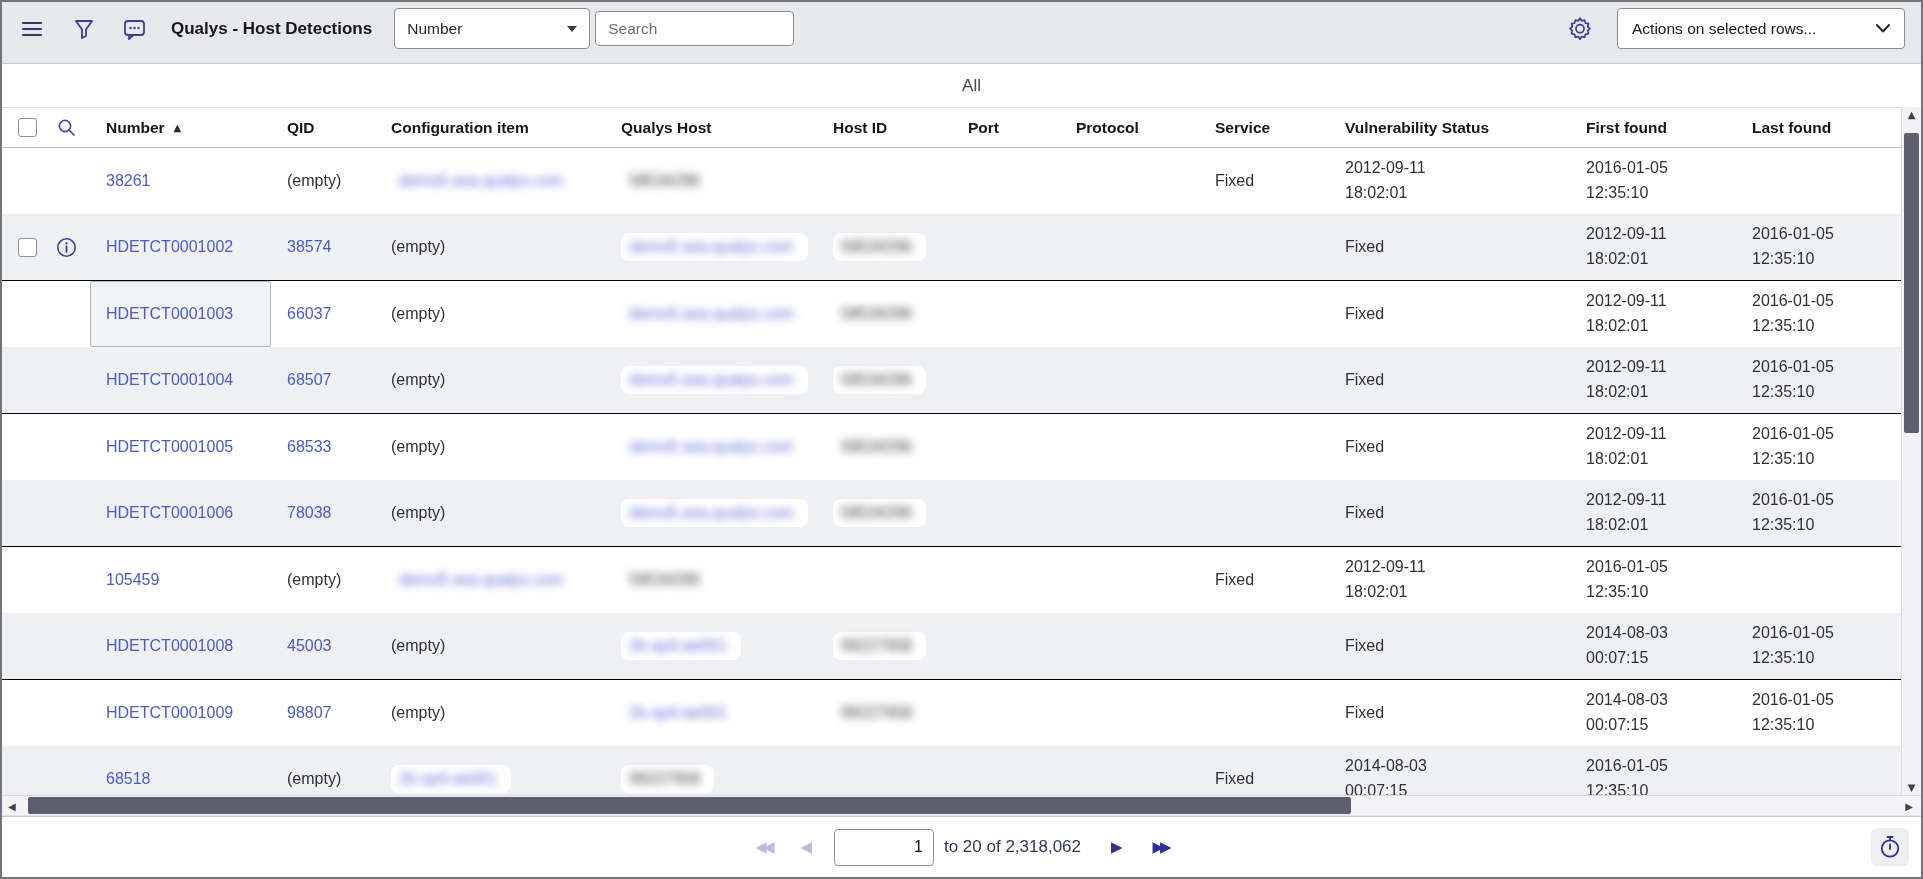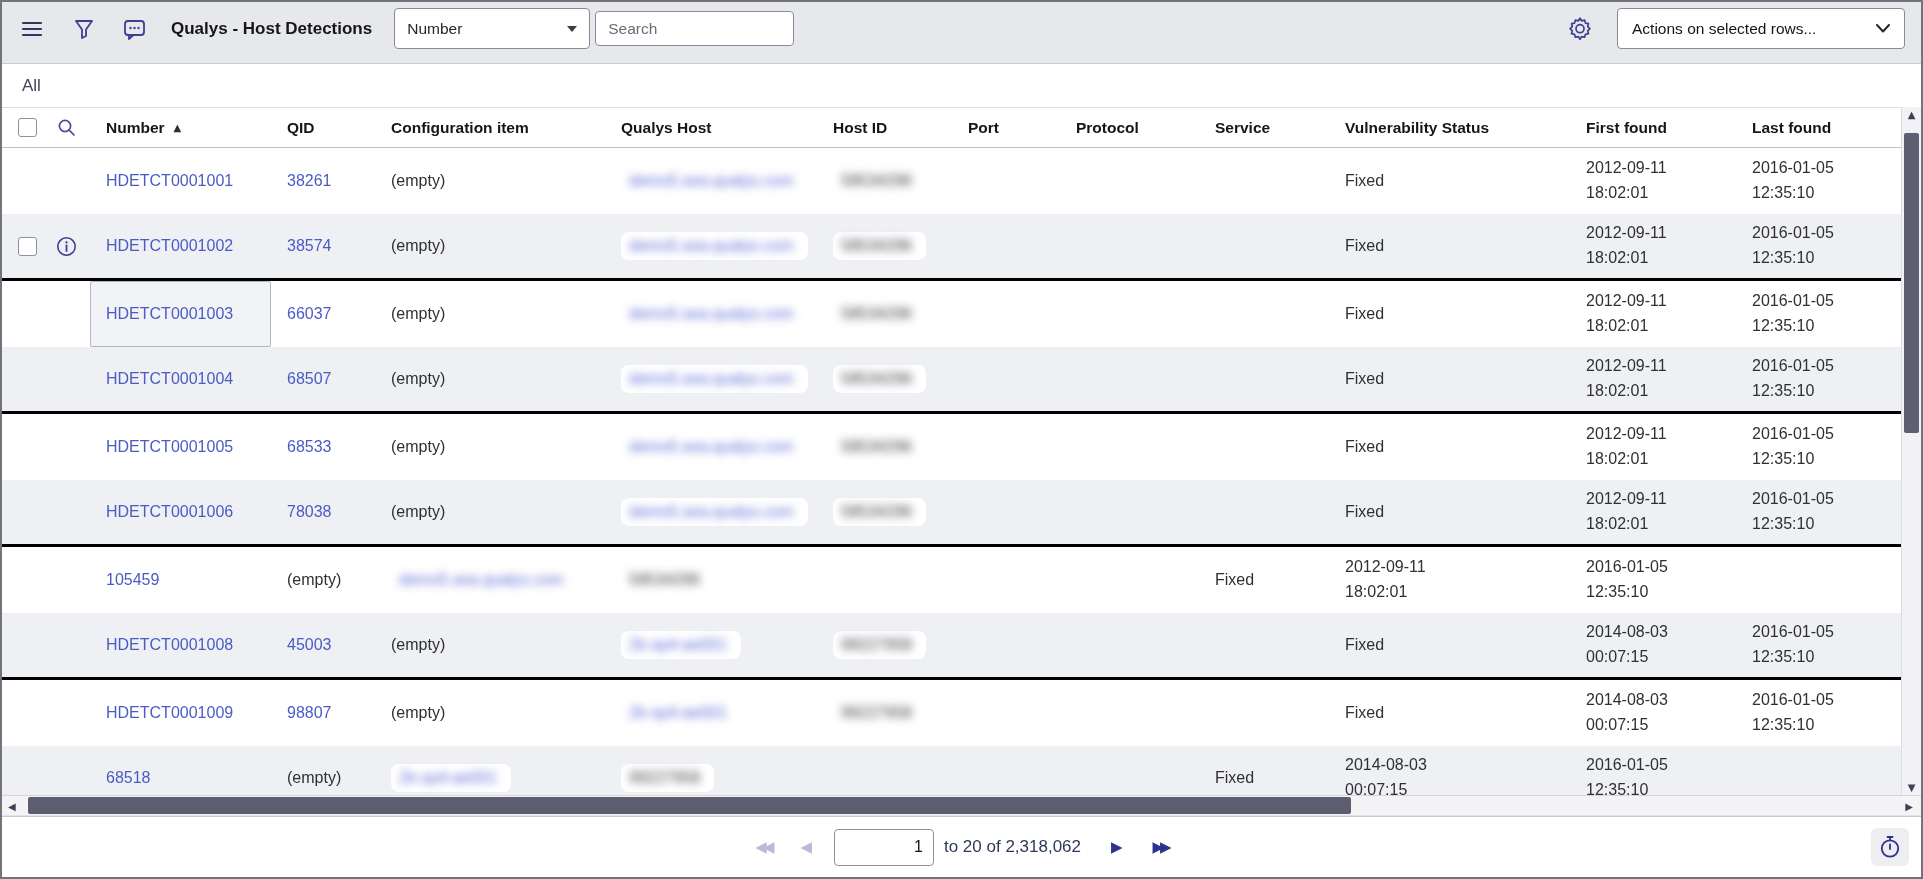--- a/index.html
+++ b/index.html
@@ -53,21 +53,21 @@
   .actions-select {
     width: 288px; height: 41px; background: #fff;
     border: 1px solid #898a99; border-radius: 4px;
     display: flex; align-items: center; justify-content: space-between;
     padding: 0 14px; font-size: 15.5px; color: #16161a; cursor: pointer; gap: 36px;
   }
 
   
   .breadcrumb-row {
     height: 43px; flex: 0 0 43px; background: #fff;
-    display: flex; align-items: center; padding-left: 20px;
+    display: flex; align-items: center; padding-left: 20px; justify-content: center;
   }
   .breadcrumb { font-size: 17px; color: #3f4757; cursor: pointer; }
 
   
   .content-wrap { display: flex; flex: 0 0 688px; height: 688px; }
   .table-area { width: 1899px; }
   .grid-cols {
     display: grid;
     grid-template-columns: 40px 48px 181px 104px 230px 212px 135px 108px 139px 130px 241px 166px 165px;
   }
@@ -81,21 +81,21 @@
   .th { padding-left: 16px; white-space: nowrap; overflow: hidden; display: flex; align-items: center; cursor: pointer; }
   .th-check { padding-left: 16px; }
   .th-search { justify-content: center; padding-left: 0; }
   .sort-arrow { font-family: "DejaVu Sans", sans-serif; font-size: 10px; color: #2c2c31; margin-left: 9px; }
 
   .rows-viewport { height: 647px; overflow: hidden; }
   .trow {
     height: 66.5px; background: #fff; align-items: center;
     border-bottom: 1px solid #eeeff2; cursor: pointer;
   }
-  .trow.alt { background: #eef0f3; border-bottom: 3px solid #000000; text-align: right; }
+  .trow.alt { background: #eef0f3; border-bottom: 1px solid #000000; text-align: right; }
   .cell {
     padding-left: 16px; font-size: 16px; color: #2f2f35;
     white-space: nowrap; overflow: hidden;
     display: flex; align-items: center; height: 100%;
   }
   .cell-check { padding-left: 16px; }
   .cell-info { justify-content: center; padding-left: 0; }
   .trow .checkbox, .trow .info-icon { visibility: hidden; }
   .trow.show-controls .checkbox, .trow.show-controls .info-icon { visibility: visible; }
   .trow.focused .cell-number {
@@ -250,23 +250,20 @@
     <div class="cell cell-check">
               <span class="checkbox"></span>
             </div>
     <div class="cell cell-info">
       <svg class="info-icon" width="21" height="21" viewBox="0 0 21 21">
                 <circle cx="10.5" cy="10.5" r="8.7" fill="none" stroke="#3d3f91" stroke-width="1.6"></circle>
                 <circle cx="10.5" cy="6.4" r="1.15" fill="#3d3f91"></circle>
                 <line x1="10.5" y1="9.3" x2="10.5" y2="15" stroke="#3d3f91" stroke-width="1.8" stroke-linecap="round"></line>
               </svg>
     </div>
-    <div class="cell cell-number">
-              <span class="link">HDETCT0001001</span>
-            </div>
     <div class="cell">
               <span class="link">38261</span>
             </div>
     <div class="cell">(empty)</div>
     <div class="cell">
               <span class="redact"><span class="redact-text host-blur">demo5.sea.qualys.com</span></span>
             </div>
     <div class="cell">
               <span class="redact"><span class="redact-text id-blur">58534296</span></span>
             </div>

